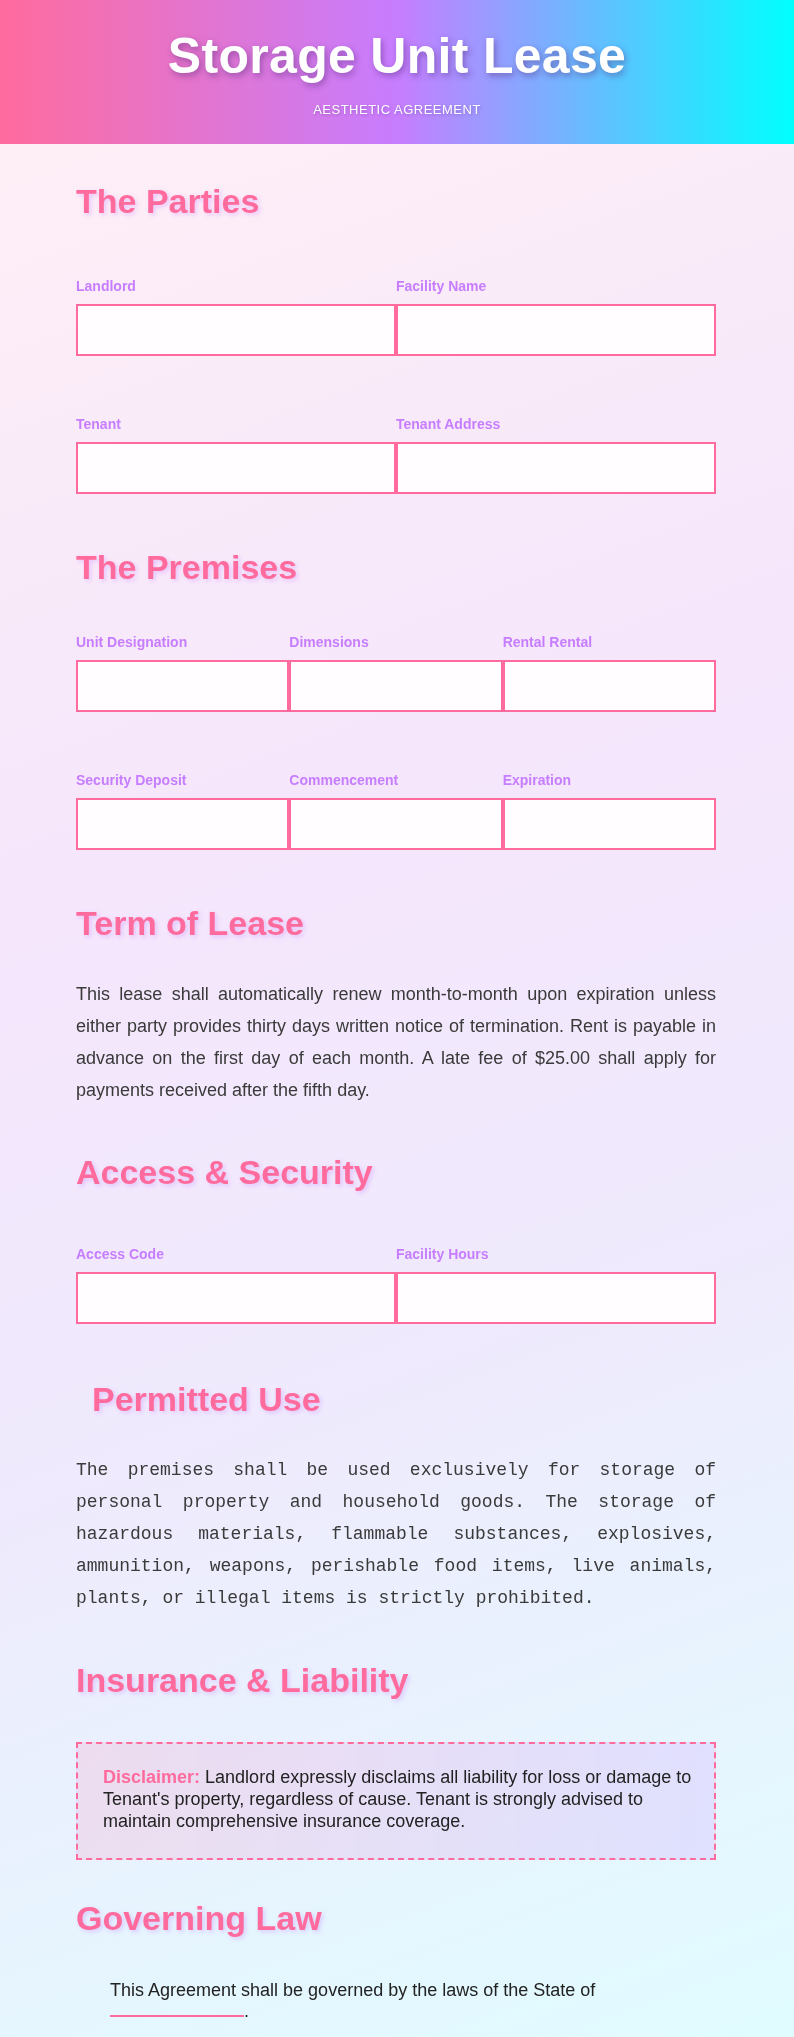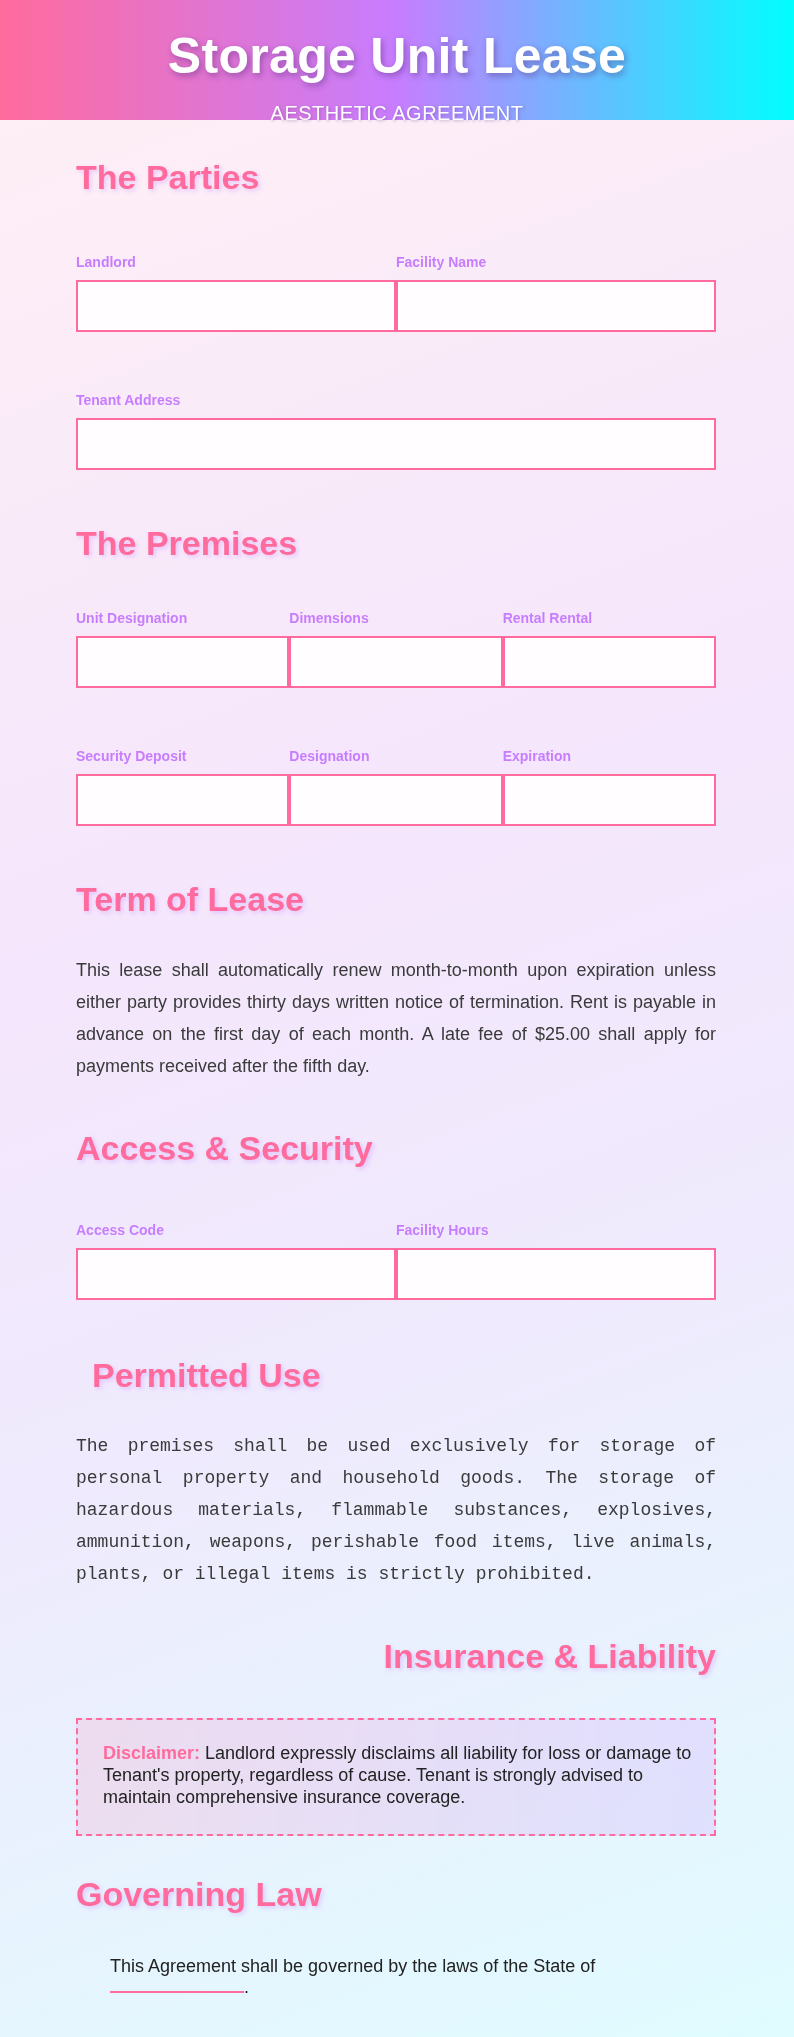--- a/index.html
+++ b/index.html
@@ -4,36 +4,36 @@
 <style>
   * { box-sizing: border-box; margin: 0; padding: 0; }
   html, body { width: 794px; }
   body {
     font-family: "Liberation Sans", sans-serif;
     background: linear-gradient(160deg, #fff0f5 0%, #f5e6fc 40%, #efeafd 65%, #e0fcff 100%);
     min-height: 2037px;
     color: #333;
   }
   .header {
-    height: 120px;
+    height: 144px;
     background: linear-gradient(90deg, #ff6b9d 0%, #c77dff 50%, #00ffff 100%);
     text-align: center;
     padding-top: 30px;
   }
   .header h1 {
     font-size: 50px;
     font-weight: bold;
     color: #fff;
     text-shadow: 2px 3px 6px rgba(80,40,120,0.45);
     line-height: 52px;
     letter-spacing: 0.3px;
   }
   .header .subtitle {
     margin-top: 20px;
-    font-size: 20px;
+    font-size: 13px;
     color: #fff;
     letter-spacing: 0.5px;
     text-shadow: 1px 1px 3px rgba(80,40,120,0.35);
   }
   .content {
     width: 640px;
     margin-left: 76px;
   }
   h2.section-title {
     font-size: 34px;
@@ -112,20 +112,24 @@
         <input class="input-box" type="text" value="" style="">
       </div>
       <div class="field">
         <label>Facility Name</label>
         <input class="input-box" type="text" value="" style="">
       </div>
     </div>
 
     <div class="field-row" style="margin-top:60px;">
       <div class="field">
+        <label>Tenant</label>
+        <input class="input-box" type="text" value="" style="">
+      </div>
+      <div class="field">
         <label>Tenant Address</label>
         <input class="input-box" type="text" value="" style="">
       </div>
     </div>
   </section>
 
   <section>
     <h2 class="section-title" style="margin-top:53px;">The Premises</h2>
 
     <div class="field-row" style="margin-top:47px;">
@@ -142,21 +146,21 @@
         <input class="input-box" type="text" value="" style="">
       </div>
     </div>
 
     <div class="field-row" style="margin-top:60px;">
       <div class="field">
         <label>Security Deposit</label>
         <input class="input-box" type="text" value="" style="">
       </div>
       <div class="field">
-        <label>Designation</label>
+        <label>Commencement</label>
         <input class="input-box" type="text" value="" style="">
       </div>
       <div class="field">
         <label>Expiration</label>
         <input class="input-box" type="text" value="" style="">
       </div>
     </div>
   </section>
 
   <section>
@@ -178,21 +182,21 @@
       </div>
     </div>
   </section>
 
   <section>
     <h2 class="section-title" style="margin-top:55px;margin-left:16px;">Permitted Use</h2>
     <p class="body-text" style="margin-top:35px;font-family:Liberation Mono, monospace;">The premises shall be used exclusively for storage of personal property and household goods. The storage of hazardous materials, flammable substances, explosives, ammunition, weapons, perishable food items, live animals, plants, or illegal items is strictly prohibited.</p>
   </section>
 
   <section>
-    <h2 class="section-title" style="margin-top:46px;text-align:right;">Insurance &amp; Liability</h2>
+    <h2 class="section-title" style="margin-top:46px;">Insurance &amp; Liability</h2>
     <div class="disclaimer" style="margin-top:42px;">
       <strong>Disclaimer:</strong>
       <span>Landlord expressly disclaims all liability for loss or damage to Tenant's property, regardless of cause. Tenant is strongly advised to maintain comprehensive insurance coverage.</span>
     </div>
   </section>
 
   <section>
     <h2 class="section-title" style="margin-top:38px;">Governing Law</h2>
     <p class="law-text" style="margin-top:42px;">
       <span>This Agreement shall be governed by the laws of the State of </span><span class="law-blank"></span><span>.</span>

